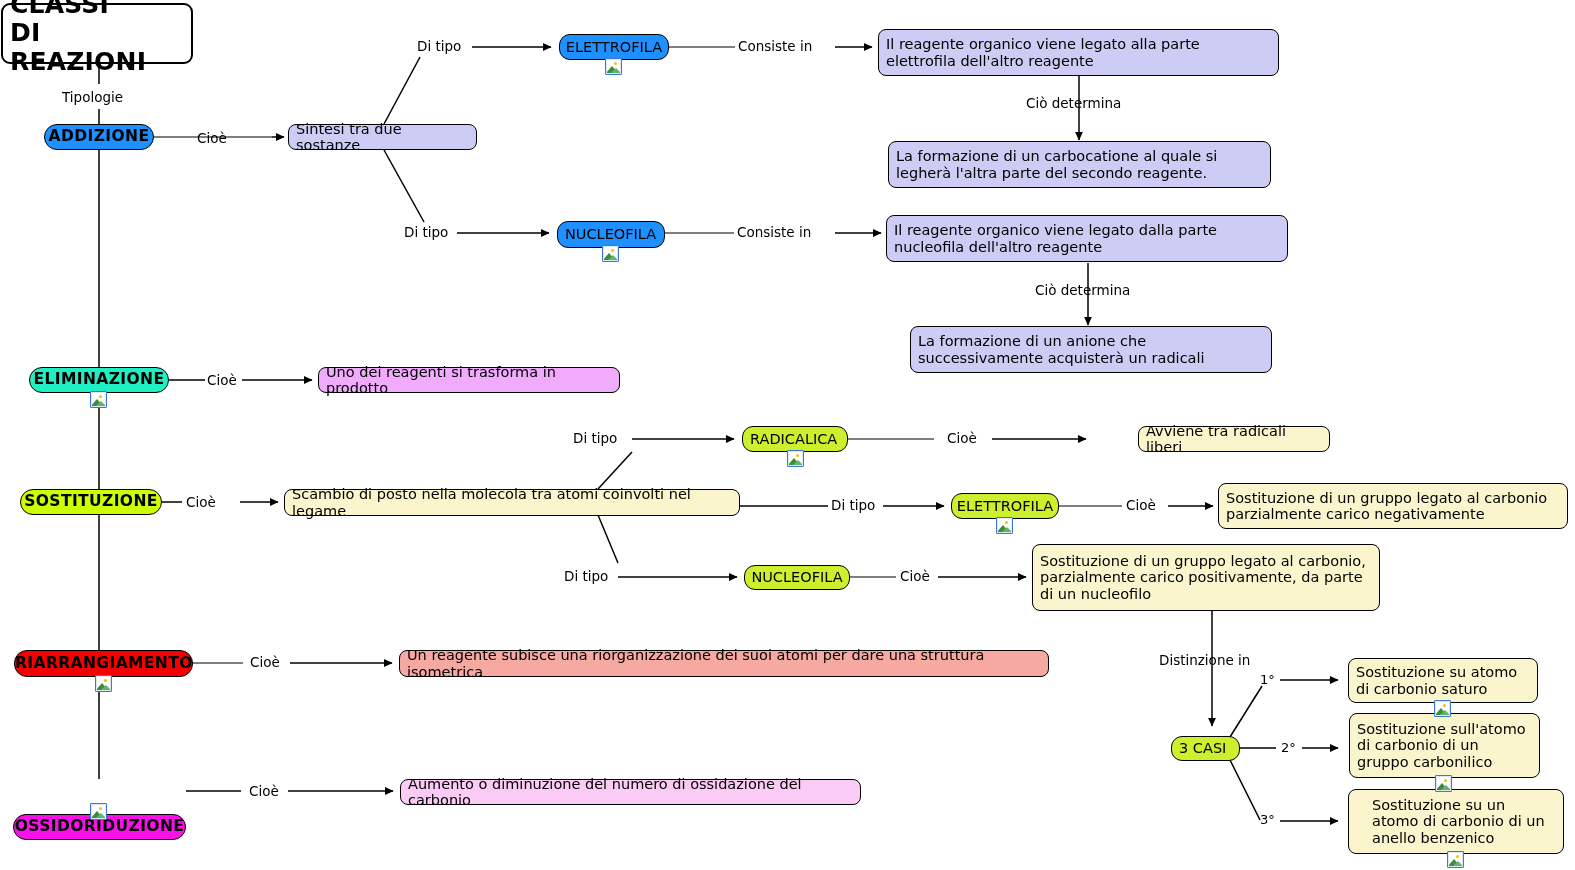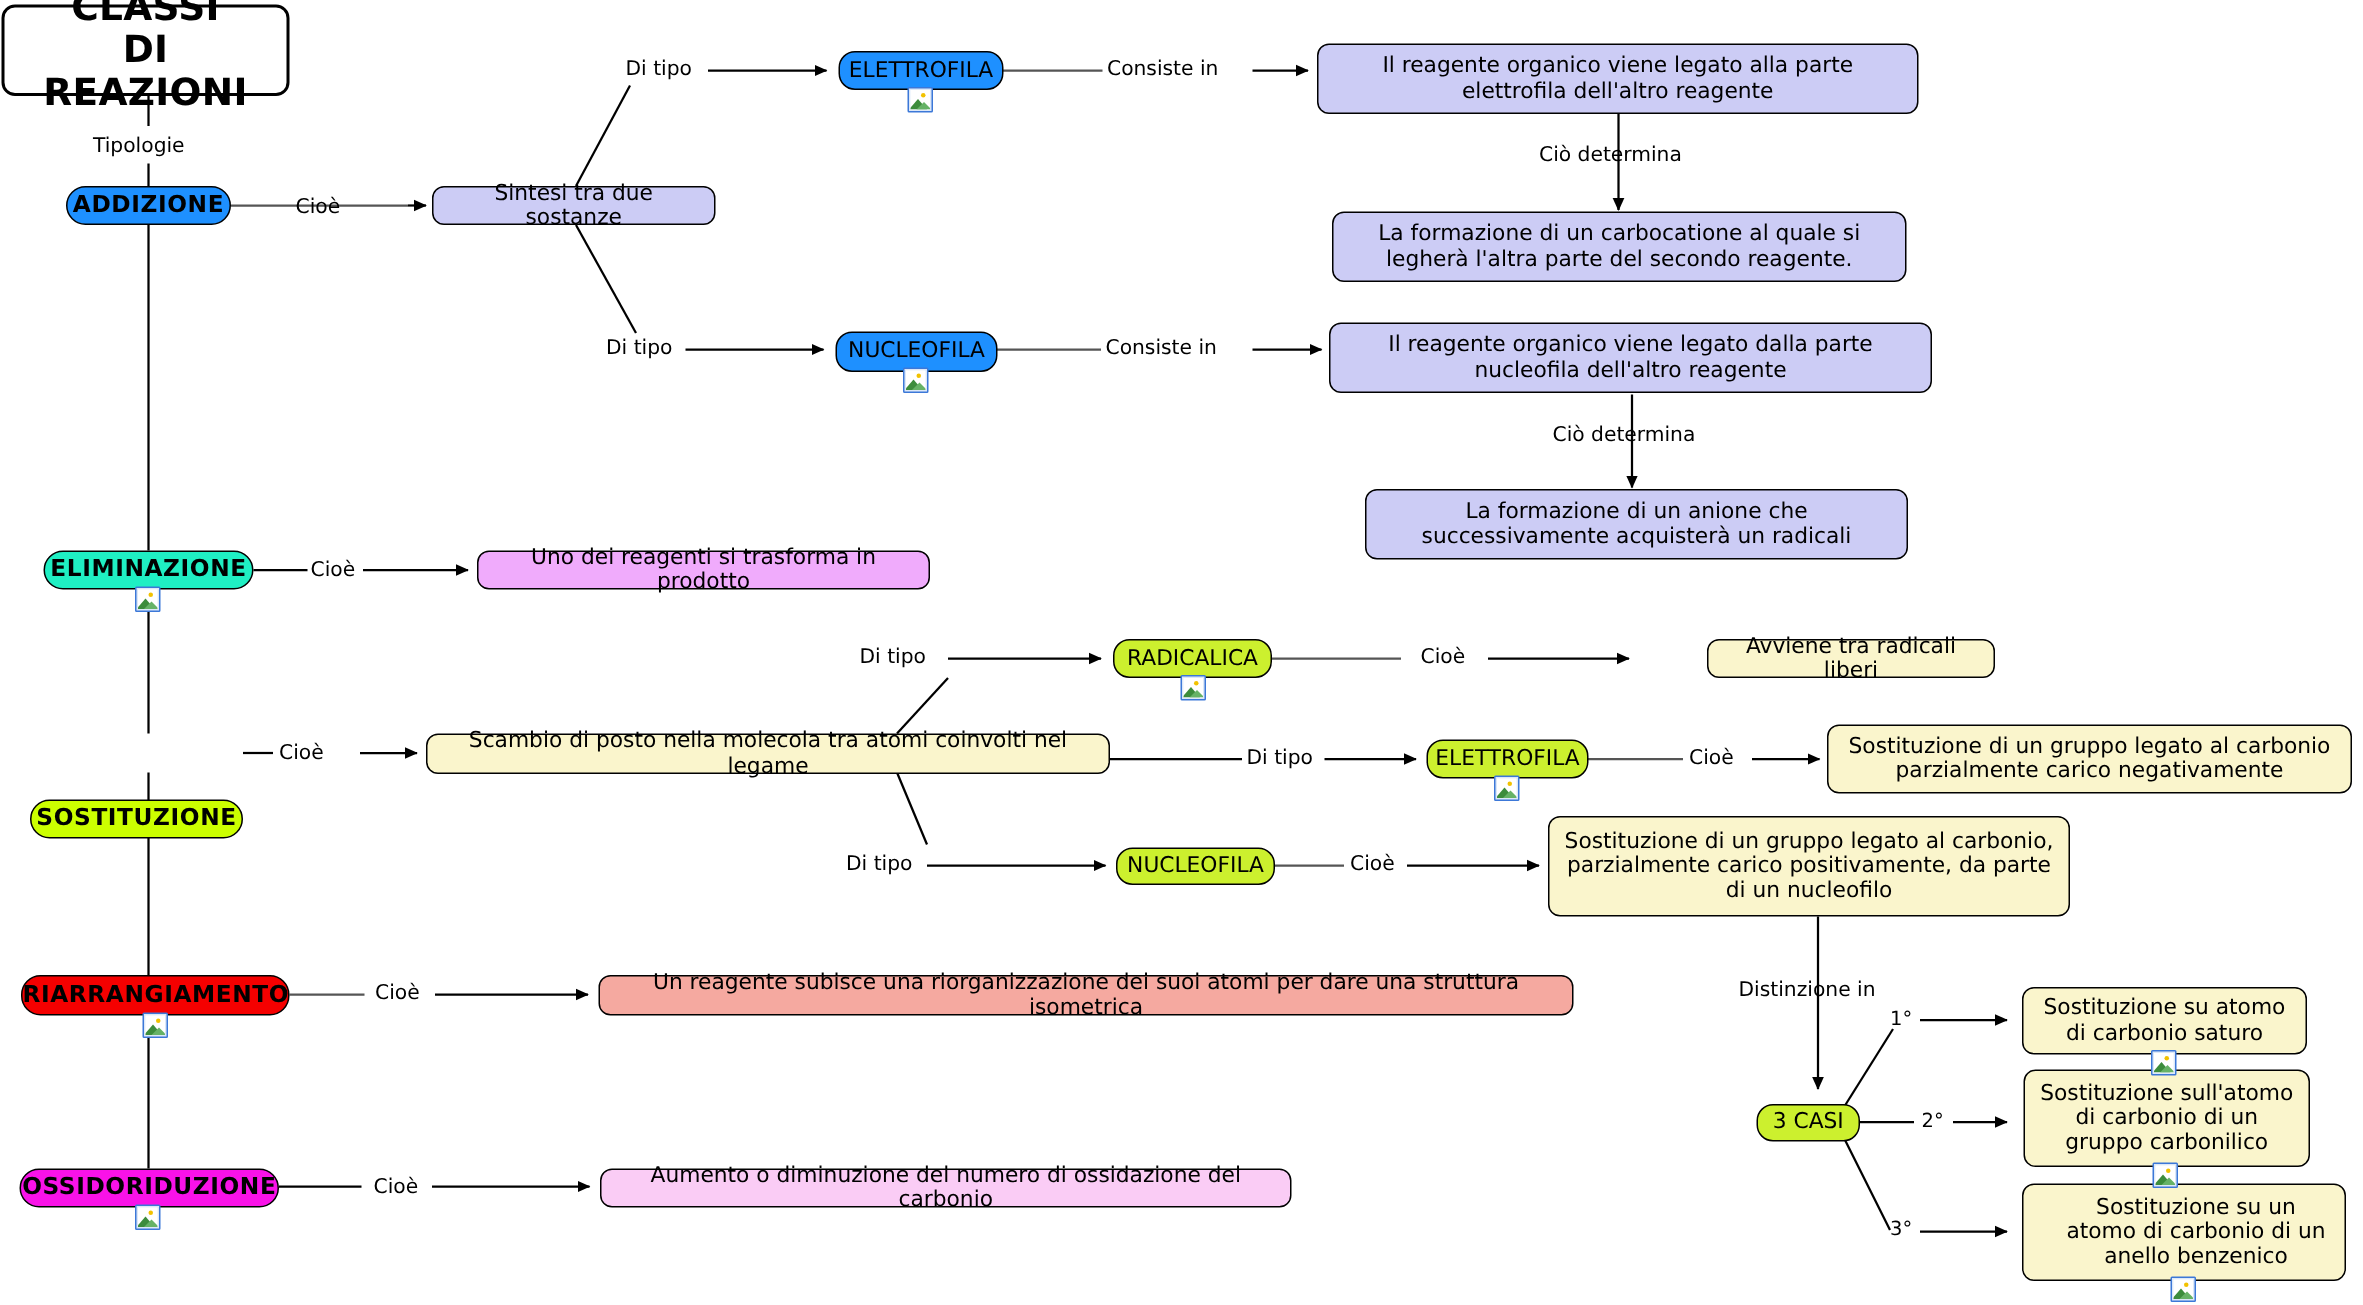--- a/index.html
+++ b/index.html
@@ -9,21 +9,20 @@
     -webkit-font-smoothing:antialiased;
   }
   #stage{position:absolute;left:0;top:0;width:1575px;height:870px;}
   svg#wires{position:absolute;left:0;top:0;width:1575px;height:870px;pointer-events:none;}
 
   
   .node{
     position:absolute;box-sizing:border-box;
     border:1.4px solid #000;
     display:flex;align-items:center;justify-content:center;
-    text-align:center;
     line-height:1.12;
     color:#000;
     z-index:3;
   }
   .node .txt{display:block;padding:0 7px;width:100%;}
 
   
   .title-box{
     background:#fff;border:2px solid #000;border-radius:9px;
     font-weight:bold;font-size:25px;letter-spacing:.2px;
@@ -250,21 +249,21 @@
         <div class="hill2"></div>
       </div>
   </div>
 
   <div class="elabel" style="left:207px;top:372px;">Cioè</div>
 
   <div class="node desc desc-green" style="left:318px;top:367px;width:302px;height:26px;">
     <span class="txt">Uno dei reagenti si trasforma in prodotto</span>
   </div>
 
-  <div class="node cat cat-lime" style="left:20px;top:489px;width:142px;height:26px;margin-top:44px;">
+  <div class="node cat cat-lime" style="left:20px;top:489px;width:142px;height:26px;">
     <span class="txt">SOSTITUZIONE</span>
   </div>
 
   <div class="elabel" style="left:186px;top:494px;">Cioè</div>
 
   <div class="node desc desc-cream" style="left:284px;top:489px;width:456px;height:27px;">
     <span class="txt">Scambio di posto nella molecola tra atomi coinvolti nel legame</span>
   </div>
 
   <div class="elabel" style="left:573px;top:430px;">Di tipo</div>
@@ -376,21 +375,21 @@
         <div class="hill2"></div>
       </div>
   </div>
 
   <div class="elabel" style="left:250px;top:654px;">Cioè</div>
 
   <div class="node desc desc-salmon" style="left:399px;top:650px;width:650px;height:27px;">
     <span class="txt">Un reagente subisce una riorganizzazione dei suoi atomi per dare una struttura isometrica</span>
   </div>
 
-  <div class="node cat cat-magenta" style="left:13px;top:779px;width:173px;height:26px;">
+  <div class="node cat cat-magenta" style="left:13px;top:814px;width:173px;height:26px;">
     <span class="txt">OSSIDORIDUZIONE</span>
   </div>
   <div class="imgbadge" style="left:90px;top:803px;">
     <div class="inner">
         <div class="sky"></div>
         <div class="sun"></div>
         <div class="hill"></div>
         <div class="hill2"></div>
       </div>
   </div>

